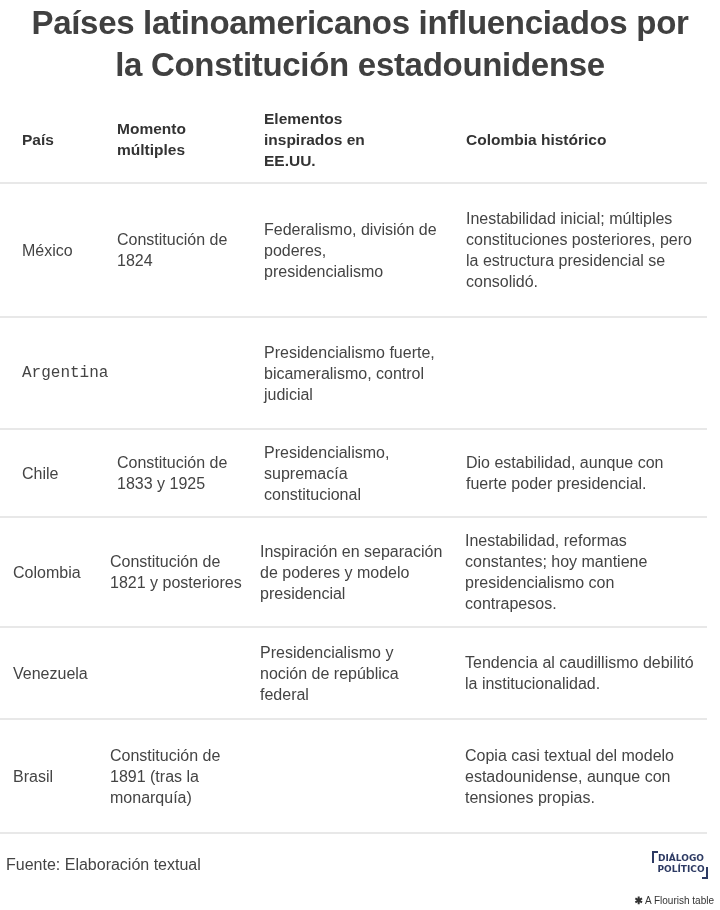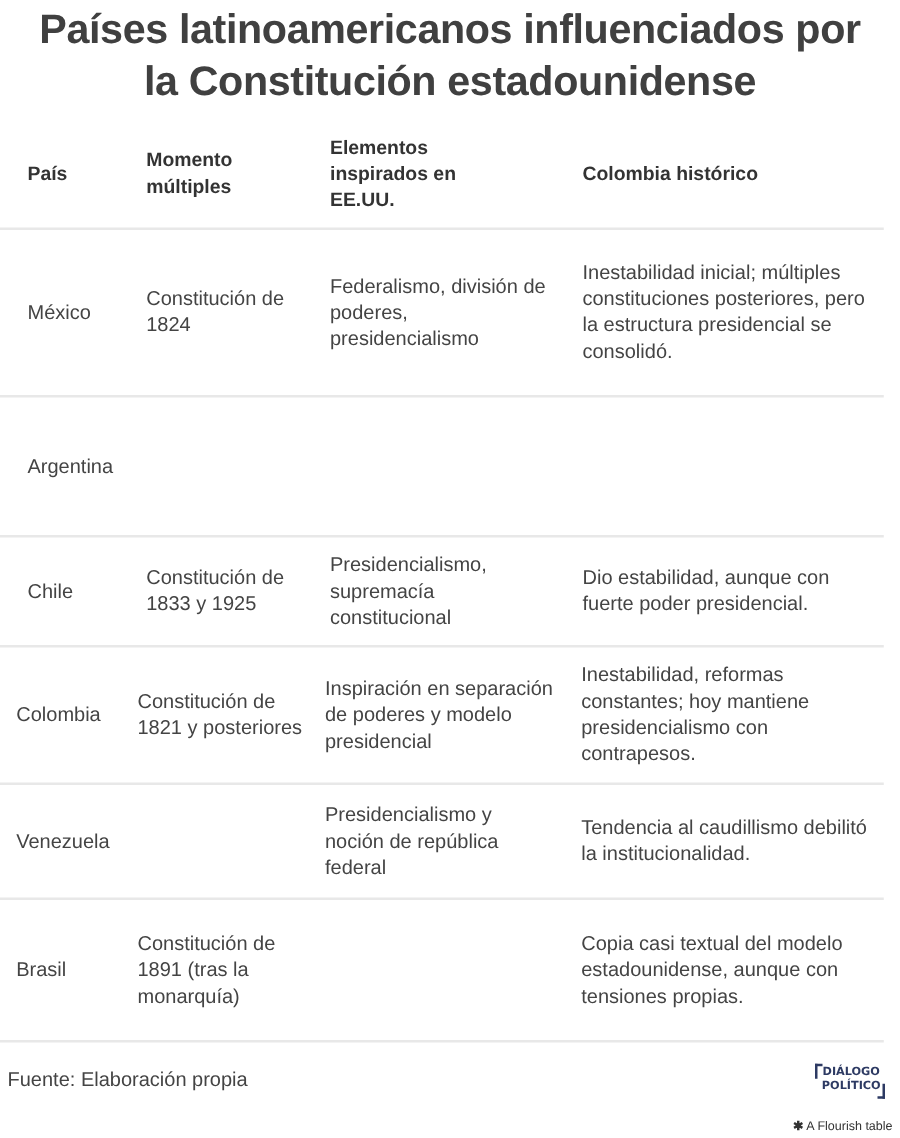--- a/index.html
+++ b/index.html
@@ -56,22 +56,25 @@
       </div>
     <div class="cell vc" style="left:264px;width:185px;">
         <span>Federalismo, división de poderes, presidencialismo</span>
       </div>
     <div class="cell vc" style="left:466px;width:230px;">
         <span>Inestabilidad inicial; múltiples constituciones posteriores, pero la estructura presidencial se consolidó.</span>
       </div>
   </div>
 
   <div class="row sep" style="top:318px;height:110px;">
-    <div class="cell vc" style="left:22px;width:90px;">
+    <div class="cell vc" style="left:22px;width:90px;font-family:Liberation Mono, monospace;">
         <span>Argentina</span>
+      </div>
+    <div class="cell vc" style="left:264px;width:190px;">
+        <span>Presidencialismo fuerte, bicameralismo, control judicial</span>
       </div>
   </div>
 
   <div class="row sep" style="top:430px;height:86px;">
     <div class="cell vc" style="left:22px;width:90px;">
         <span>Chile</span>
       </div>
     <div class="cell vc" style="left:117px;width:135px;">
         <span>Constitución de 1833 y 1925</span>
       </div>
@@ -116,21 +119,21 @@
       </div>
     <div class="cell vc" style="left:110px;width:135px;">
         <span>Constitución de 1891 (tras la monarquía)</span>
       </div>
     <div class="cell vc" style="left:465px;width:220px;">
         <span>Copia casi textual del modelo estadounidense, aunque con tensiones propias.</span>
       </div>
   </div>
 </div>
 
-<div class="footer-src">Fuente: Elaboración propia</div>
+<div class="footer-src">Fuente: Elaboración textual</div>
 
 <div class="logo">
   <span class="br-l"></span>
   <div class="t">
     <div>DIÁLOGO</div>
     <div>POLÍTICO</div>
   </div>
   <span class="br-r"></span>
 </div>
 

